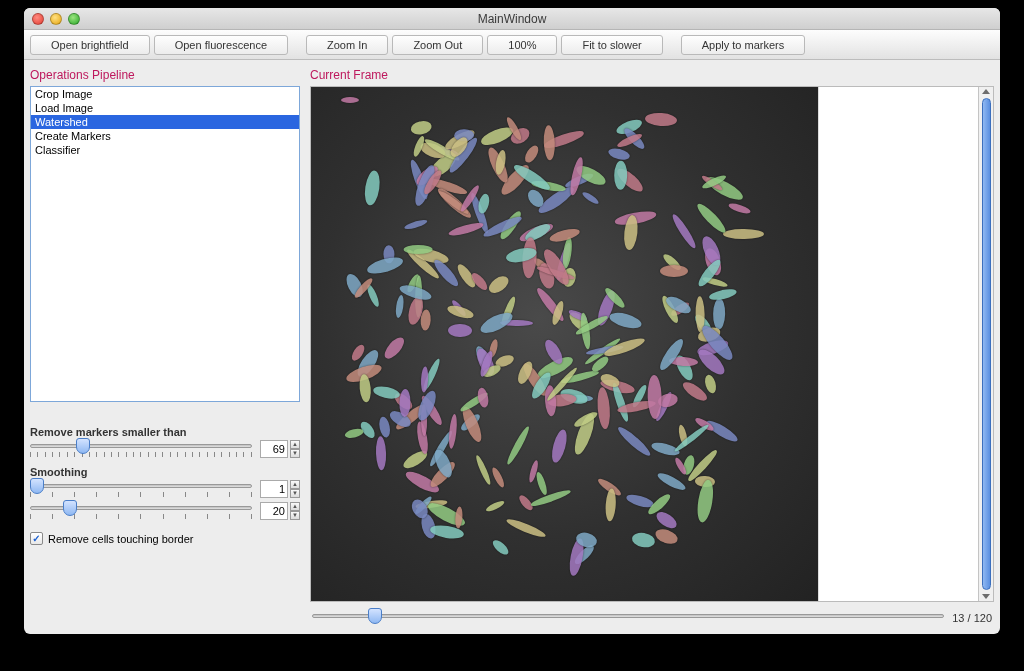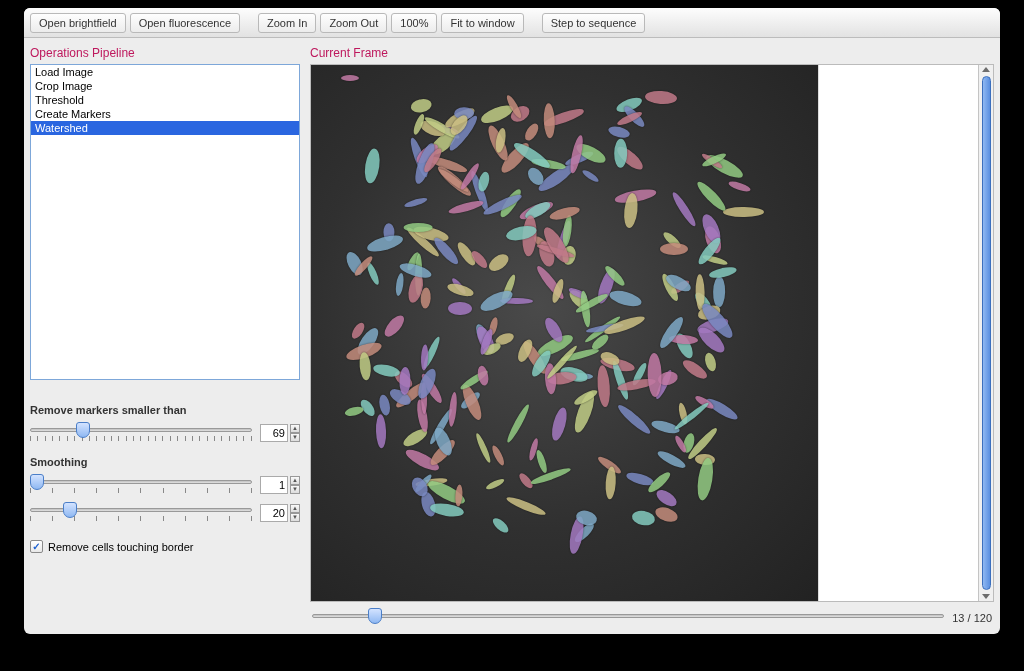--- a/index.html
+++ b/index.html
@@ -63,21 +63,21 @@
     align-items: center;
     padding: 0 6px;
     gap: 4px;
   }
   .tb-btn {
     font-size: 11px;
     color: #333;
     background: linear-gradient(#fefefe, #ececec);
     border: 1px solid #b9b9b9;
     border-radius: 3px;
-    padding: 3px 8px;
+    padding: 3px 20px;
     cursor: default;
     white-space: nowrap;
   }
   .tb-sep { width: 10px; }
   .content {
     flex: 1;
     display: flex;
     padding: 6px;
     gap: 10px;
     overflow: hidden;
@@ -105,21 +105,20 @@
     cursor: default;
   }
   .pipe-item.selected {
     background: #2a66e0;
     color: #fff;
   }
   .params {
     margin-top: 18px;
     display: flex;
     flex-direction: column;
-    gap: 6px;
   }
   .param-label {
     font-size: 11px;
     font-weight: bold;
     color: #333;
     margin-top: 6px;
   }
   .slider-row {
     display: flex;
     align-items: center;
@@ -281,42 +280,50 @@
     position: absolute;
     border-radius: 50%;
     opacity: 0.85;
     filter: saturate(0.8) brightness(0.95);
   }
 </style>
 </head>
 <body>
 
 <div class="window">
+  <div class="titlebar">
+    <div class="traffic-lights">
+      <div class="tl red"></div>
+      <div class="tl yellow"></div>
+      <div class="tl green"></div>
+    </div>
+    <div class="title">MainWindow</div>
+  </div>
 
   <div class="toolbar">
     <div class="tb-btn">Open brightfield</div>
     <div class="tb-btn">Open fluorescence</div>
     <div class="tb-sep"></div>
     <div class="tb-btn">Zoom In</div>
     <div class="tb-btn">Zoom Out</div>
     <div class="tb-btn">100%</div>
-    <div class="tb-btn">Fit to window</div>
+    <div class="tb-btn">Fit to slower</div>
     <div class="tb-sep"></div>
-    <div class="tb-btn">Step to sequence</div>
+    <div class="tb-btn">Apply to markers</div>
   </div>
 
   <div class="content">
     <div class="left">
       <div class="sect-label">Operations Pipeline</div>
       <div class="pipeline" id="pipeline">
+          <div class="pipe-item">Crop Image</div>
           <div class="pipe-item">Load Image</div>
-          <div class="pipe-item">Crop Image</div>
-          <div class="pipe-item">Threshold</div>
+          <div class="pipe-item selected">Watershed</div>
           <div class="pipe-item">Create Markers</div>
-          <div class="pipe-item selected">Watershed</div>
+          <div class="pipe-item">Classifier</div>
         </div>
 
       <div class="params">
         <div class="param-label">Remove markers smaller than</div>
         <div class="slider-row">
           <div class="slider">
             <div class="slider-track"></div>
             <div class="slider-ticks" id="ticks1">
                 <span></span>
                 <span></span>

